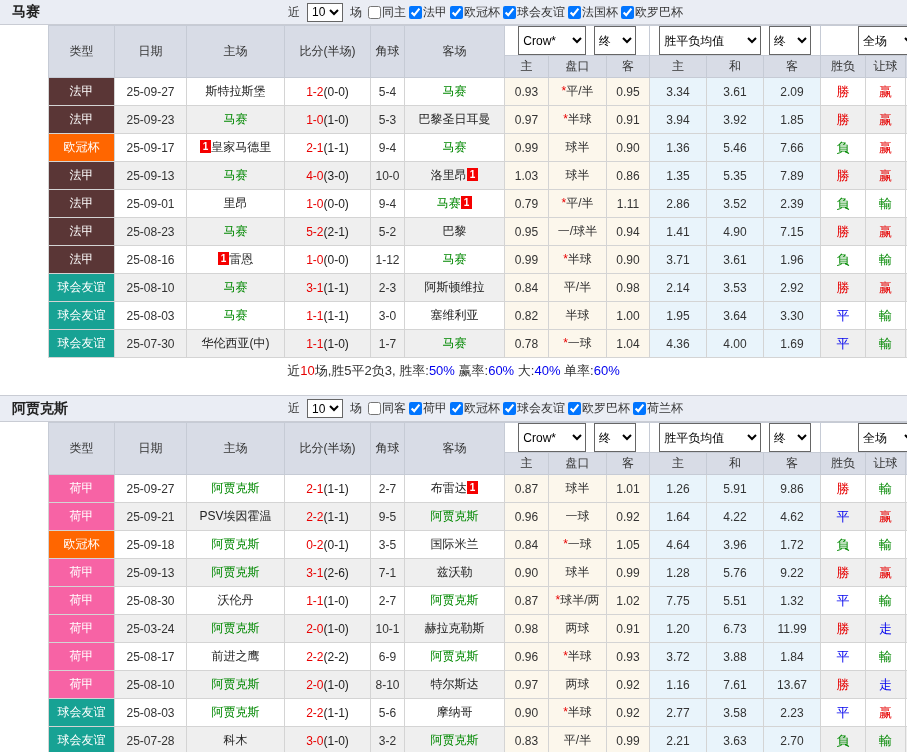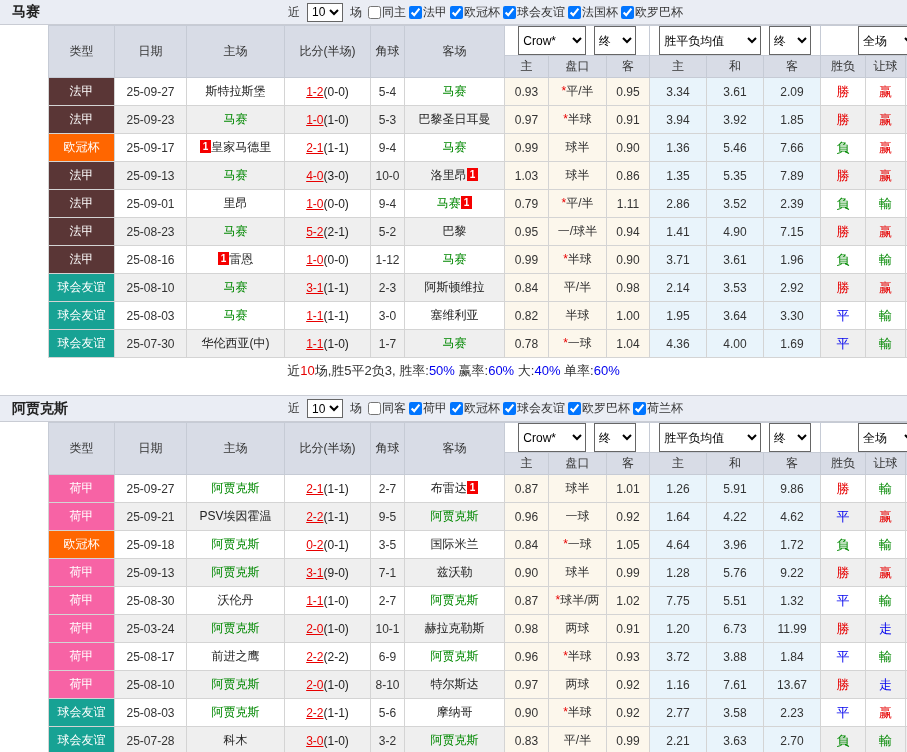--- a/index.html
+++ b/index.html
@@ -35,21 +35,21 @@
   thead select { height: 29px; font-size: 12px; border: 1px solid #666; background: #fff; margin: 0 2px; }
   tbody tr { height: 28px; }
   tbody td { color: #333; }
   tbody tr.stripe td { background: #efefef; }
   tbody tr td.cream { background: #fcf7ec; }
   tbody tr td.lblue { background: #e9f4fb; }
   td.type { color: #fff; font-size: 12px; }
   .tgreen { color: #008800; }
   .teamcell { color: #222; }
   .badge { display: inline-block; background: #f50000; color: #fff; font-size: 10px; font-weight: bold; line-height: 13px; padding: 0 3px; vertical-align: 1px; }
-  .ft { color: #e80000; text-decoration: underline; }
+  .ft { color: #e80000; }
   .ht { color: #222; }
   .star { color: #e80000; }
   td.res { font-size: 13px; }
 
   
   .summary { height: 38px; line-height: 25px; text-align: center; font-size: 13px; background: #fff; border-bottom: 1px solid #c9ccd4; }
 </style>
 </head>
 <body>
 
@@ -447,21 +447,21 @@
           <td class="lblue">3.96</td>
           <td class="lblue">1.72</td>
           <td class="res" style="color: rgb(0, 136, 0);">負</td>
           <td class="res" style="color: rgb(0, 136, 0);">輸</td>
           <td class="res" style="color: rgb(0, 136, 0);">小</td>
         </tr>
         <tr class="stripe">
           <td class="type" style="background: rgb(247, 99, 165);">荷甲</td>
           <td>25-09-13</td>
           <td class="teamcell"><span class="tgreen">阿贾克斯</span></td>
-          <td><span class="ft">3-1</span><span class="ht">(9-0)</span></td>
+          <td><span class="ft">3-1</span><span class="ht">(2-6)</span></td>
           <td>7-1</td>
           <td class="teamcell"><span>兹沃勒</span></td>
           <td class="cream">0.90</td>
           <td class="cream">球半</td>
           <td class="cream">0.99</td>
           <td class="lblue">1.28</td>
           <td class="lblue">5.76</td>
           <td class="lblue">9.22</td>
           <td class="res" style="color: rgb(230, 0, 0);">勝</td>
           <td class="res" style="color: rgb(230, 0, 0);">赢</td>

